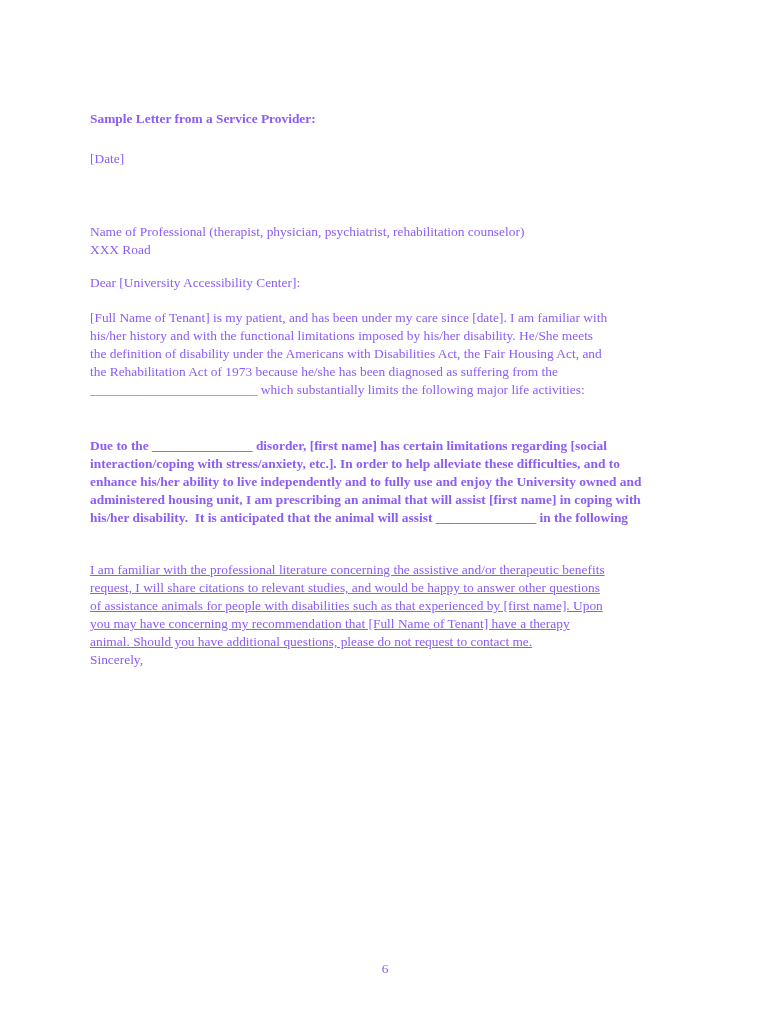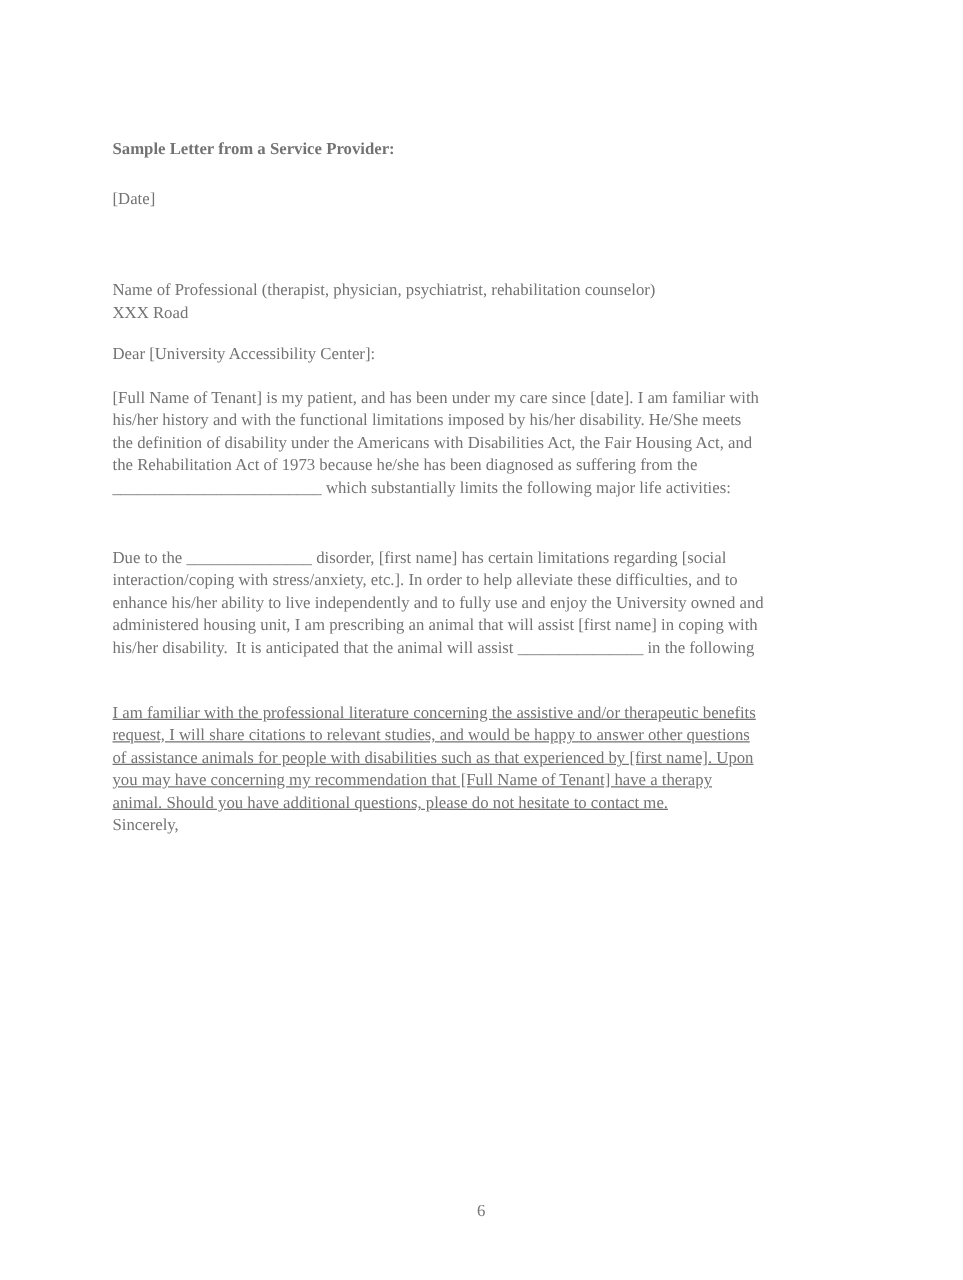--- a/index.html
+++ b/index.html
@@ -11,36 +11,36 @@
     position: relative;
     width: 770px;
     height: 1024px;
     background: #ffffff;
     box-sizing: border-box;
     padding: 110px 92px 0 90px;
     overflow: hidden;
     font-family: "Liberation Serif", "DejaVu Serif", serif;
     font-size: 13.4px;
     line-height: 18px;
-    color: #737373;
+    color: #8b5cf6;
   }
   .line {
     white-space: pre-wrap;
     min-height: 18px;
   }
   .letter-title {
     font-weight: bold;
     margin: 0 0 22px 0;
     white-space: pre-wrap;
   }
   .date-line { margin: 0 0 55px 0; white-space: pre-wrap; }
   .address-block { margin: 12px 0 15px 0; }
   .salutation { margin: 0 0 17px 0; white-space: pre-wrap; }
   .para-1 { margin: 0 0 38px 0; }
-  .para-2 { margin: 0 0 34px 0; }
+  .para-2 { margin: 0 0 34px 0; font-weight: bold; }
   .para-3 { margin: 0 0 0 0; text-decoration: underline; }
   .closing { margin: 0 0 54px 0; white-space: pre-wrap; }
   .signature { margin: 0; white-space: pre-wrap; }
   .page-number {
     position: absolute;
     left: 0;
     right: 0;
     top: 960px;
     text-align: center;
   }
@@ -75,21 +75,21 @@
     <div class="line">enhance his/her ability to live independently and to fully use and enjoy the University owned and</div>
     <div class="line">administered housing unit, I am prescribing an animal that will assist [first name] in coping with</div>
     <div class="line">his/her disability.  It is anticipated that the animal will assist _______________ in the following</div>
   </div>
 
   <div class="para-3">
     <div class="line">I am familiar with the professional literature concerning the assistive and/or therapeutic benefits</div>
     <div class="line">request, I will share citations to relevant studies, and would be happy to answer other questions</div>
     <div class="line">of assistance animals for people with disabilities such as that experienced by [first name]. Upon</div>
     <div class="line">you may have concerning my recommendation that [Full Name of Tenant] have a therapy</div>
-    <div class="line">animal. Should you have additional questions, please do not hesitate to contact me.</div>
+    <div class="line">animal. Should you have additional questions, please do not request to contact me.</div>
   </div>
 
   <div class="closing">Sincerely,</div>
 
 
   <div class="page-number">6</div>
 
 </div>
 
 </body></html>

